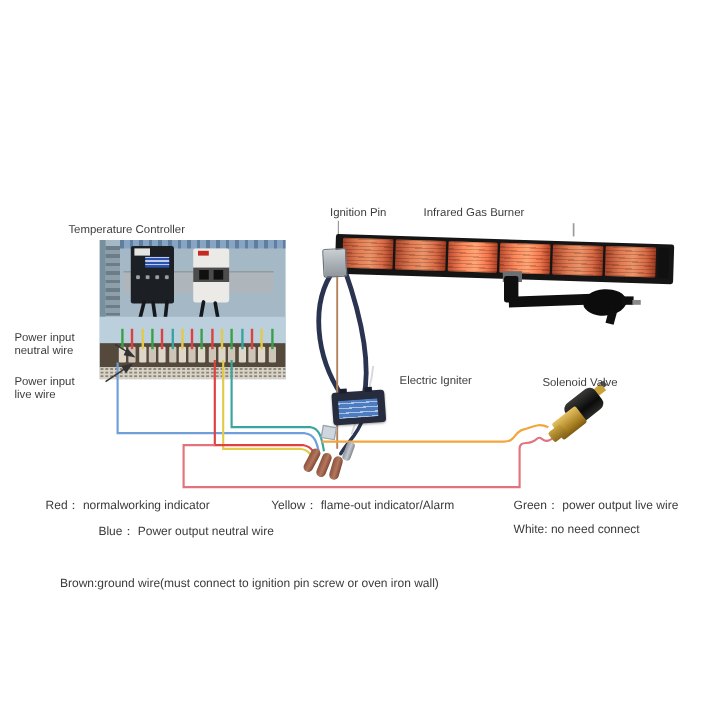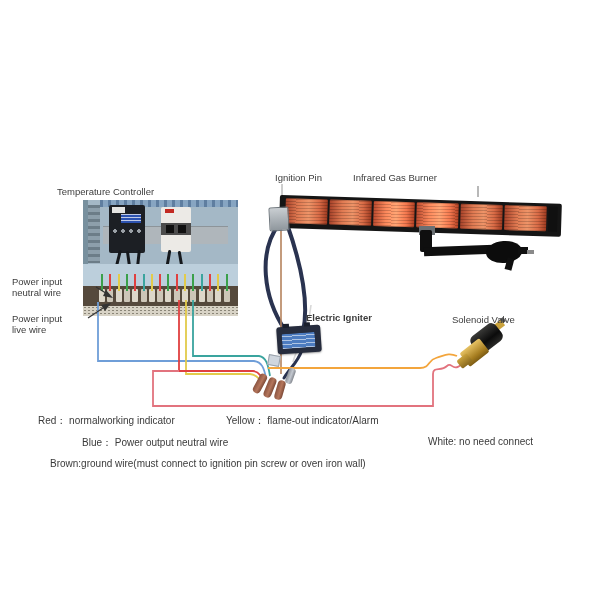--- a/index.html
+++ b/index.html
@@ -82,37 +82,38 @@
   svg.wires{position:absolute;left:0;top:0;z-index:2;pointer-events:none;}
 </style>
 </head>
 <body>
 
 <div class="canvas">
 
   <div class="lbl" style="left:57px;top:186px;">Temperature Controller</div>
   <div class="lbl" style="left:263px;top:172px;margin-left:12px;">Ignition Pin</div>
   <div class="lbl" style="left:353px;top:172px;">Infrared Gas Burner</div>
-  <div class="lbl" style="left:306px;top:312px;font-weight:bold;">Electric Igniter</div>
+  <div class="lbl" style="left:333px;top:312px;">Electric Igniter</div>
   <div class="lbl" style="left:452px;top:314px;">Solenoid Valve</div>
 
   <div class="lbl2" style="left:12px;top:276px;">
     <span>Power input</span><br>
     <span>neutral wire</span>
   </div>
   <div class="lbl2" style="left:12px;top:313px;">
     <span>Power input</span><br>
     <span>live wire</span>
   </div>
 
   <div class="legend" style="left:38px;top:414px;">Red：  normalworking indicator</div>
   <div class="legend" style="left:226px;top:414px;">Yellow：  flame-out indicator/Alarm</div>
+  <div class="legend" style="left:428px;top:414px;">Green：  power output live wire</div>
   <div class="legend" style="left:38px;top:436px;margin-left:44px;">Blue：  Power output neutral wire</div>
   <div class="legend" style="left:428px;top:436px;">White: no need connect</div>
-  <div class="legend" style="left:38px;top:458px;padding-left:12px;">Brown:ground wire(must connect to ignition pin screw or oven iron wall)</div>
+  <div class="legend" style="left:38px;top:481px;padding-left:12px;">Brown:ground wire(must connect to ignition pin screw or oven iron wall)</div>
 
   <div class="photo">
     <div class="edge-left"></div>
     <div class="duct-left"></div>
     <div class="duct-top"></div>
     <div class="din-rail"></div>
     <div class="contactor">
       <div class="c-label"></div>
       <div class="c-blue"></div>
       <div class="c-screws"></div>

